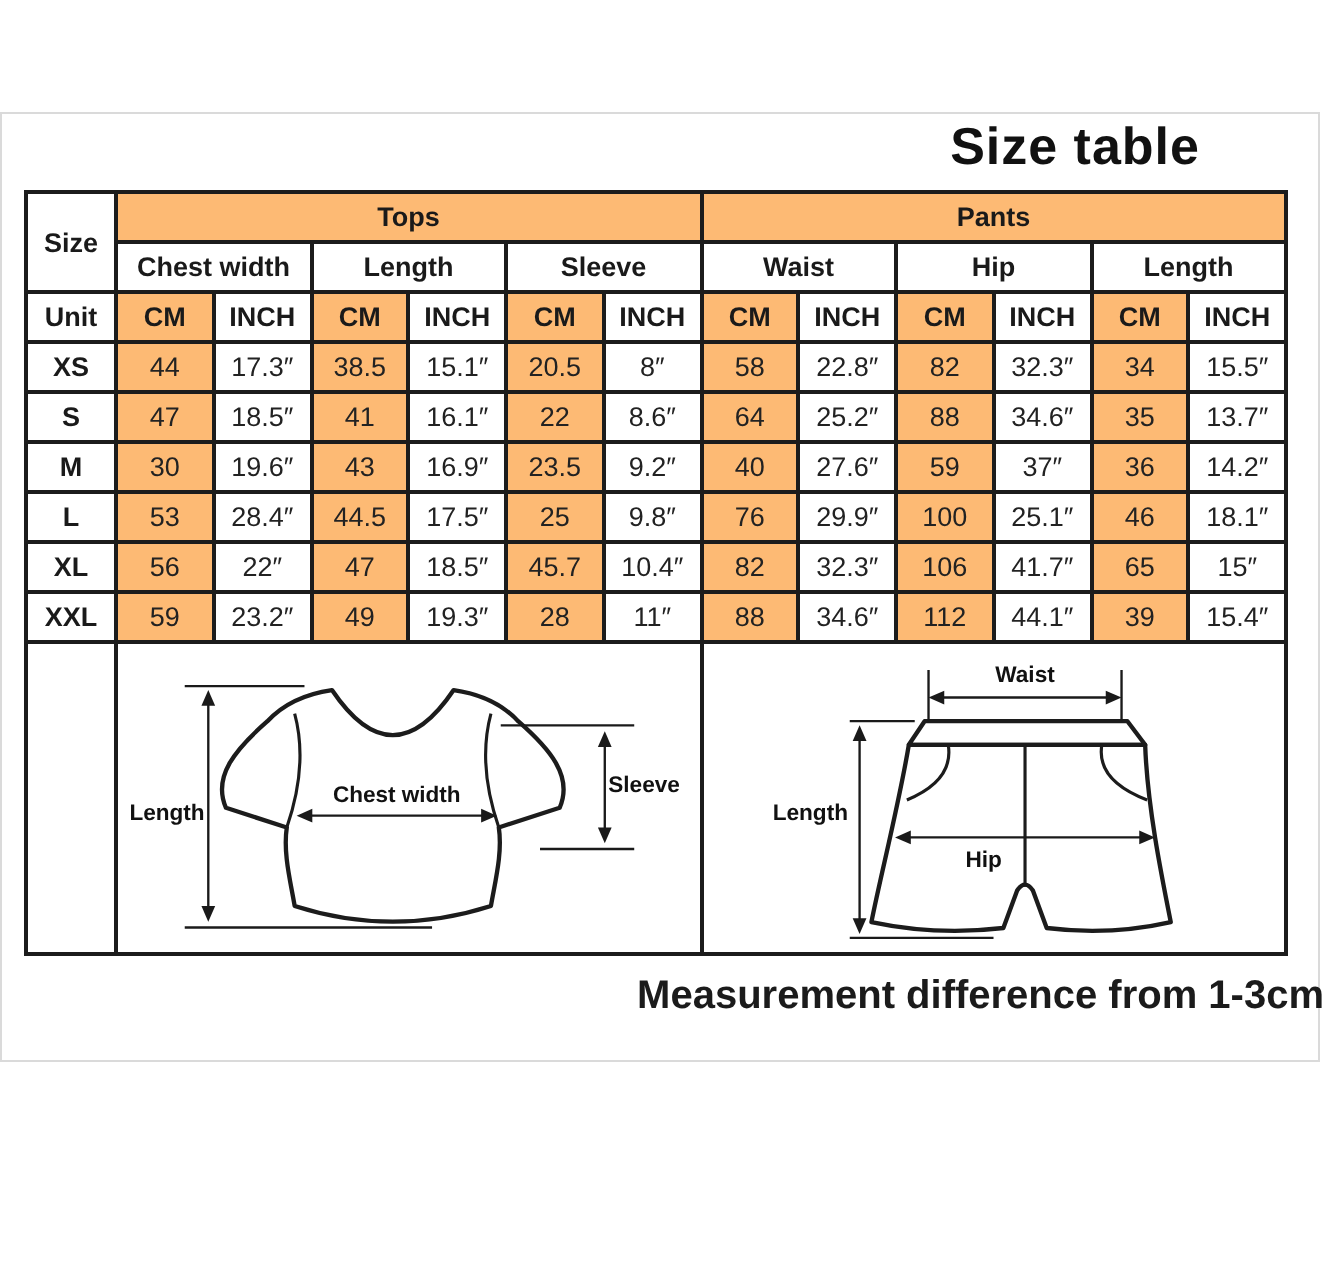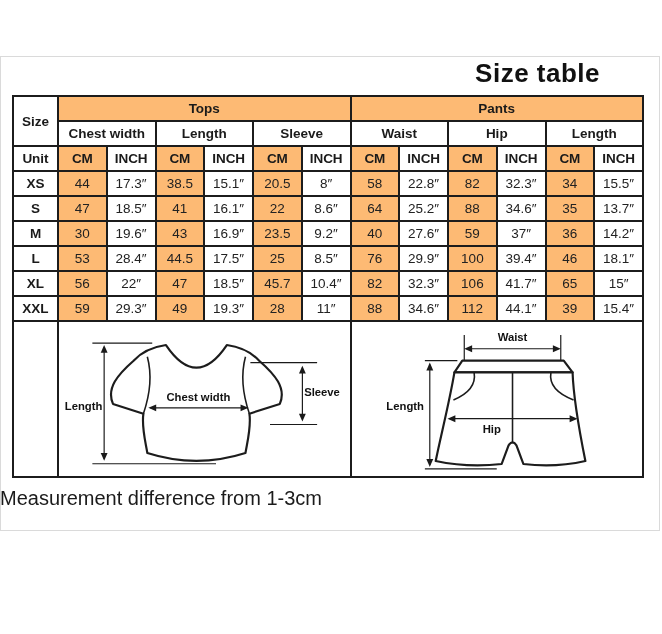--- a/index.html
+++ b/index.html
@@ -37,22 +37,22 @@
   svg{display:block;}
   svg text{
     font-family:"Liberation Sans","DejaVu Sans",sans-serif;
     font-weight:700;font-size:11.5px;fill:#111;
   }
   .garment{fill:#ffffff;stroke:#1c1c1c;stroke-width:2.2;stroke-linejoin:round;}
   .seam{fill:none;stroke:#1c1c1c;stroke-width:1.6;}
   .mline{fill:none;stroke:#1a1a1a;stroke-width:1.2;}
   .ah{fill:#1a1a1a;stroke:none;}
   .footer-note{
-    position:absolute;top:487px;left:0;width:662px;text-align:left;
-    font-size:20px;font-weight:400;color:#1b1b1b;
+    position:absolute;top:487px;left:0;width:662px;text-align:right;
+    font-size:20px;font-weight:700;color:#1b1b1b;
   }
 </style>
 </head>
 <body>
 
 <div class="frame"></div>
 
 <div class="title">Size table</div>
 
 <table class="size-table">
@@ -146,25 +146,25 @@
       <td class="g">36</td>
       <td class="w">14.2″</td>
     </tr>
     <tr class="drow">
       <th class="w">L</th>
       <td class="g">53</td>
       <td class="w">28.4″</td>
       <td class="g">44.5</td>
       <td class="w">17.5″</td>
       <td class="g">25</td>
-      <td class="w">8.5″</td>
+      <td class="w">9.8″</td>
       <td class="g">76</td>
       <td class="w">29.9″</td>
       <td class="g">100</td>
-      <td class="w">39.4″</td>
+      <td class="w">25.1″</td>
       <td class="g">46</td>
       <td class="w">18.1″</td>
     </tr>
     <tr class="drow">
       <th class="w">XL</th>
       <td class="g">56</td>
       <td class="w">22″</td>
       <td class="g">47</td>
       <td class="w">18.5″</td>
       <td class="g">45.7</td>
@@ -172,21 +172,21 @@
       <td class="g">82</td>
       <td class="w">32.3″</td>
       <td class="g">106</td>
       <td class="w">41.7″</td>
       <td class="g">65</td>
       <td class="w">15″</td>
     </tr>
     <tr class="drow">
       <th class="w">XXL</th>
       <td class="g">59</td>
-      <td class="w">29.3″</td>
+      <td class="w">23.2″</td>
       <td class="g">49</td>
       <td class="w">19.3″</td>
       <td class="g">28</td>
       <td class="w">11″</td>
       <td class="g">88</td>
       <td class="w">34.6″</td>
       <td class="g">112</td>
       <td class="w">44.1″</td>
       <td class="g">39</td>
       <td class="w">15.4″</td>

